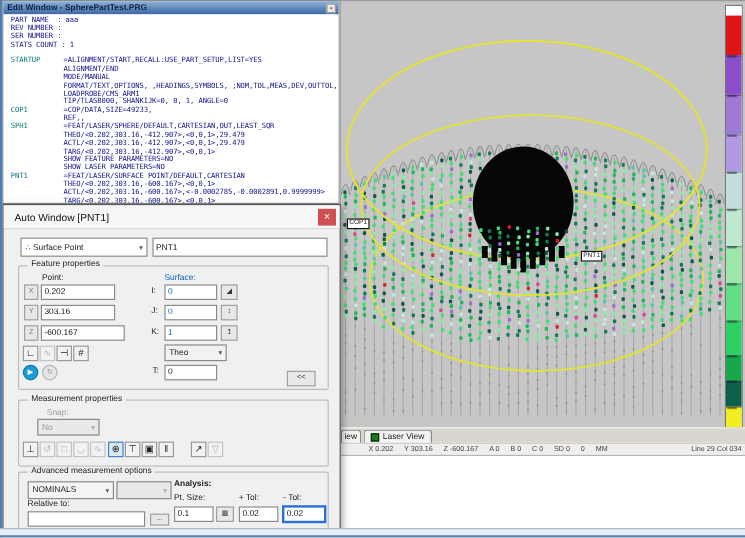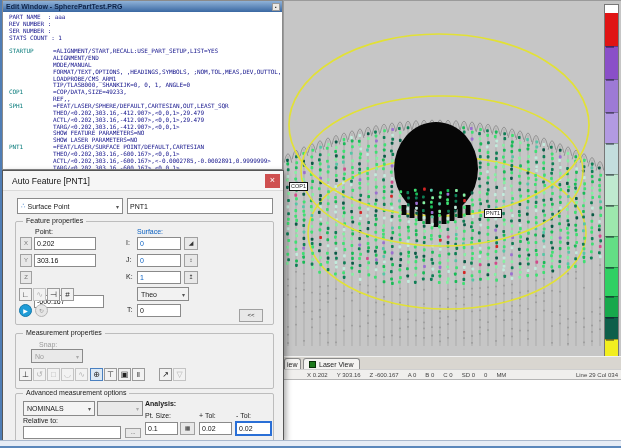--- a/index.html
+++ b/index.html
@@ -1346,42 +1346,42 @@
       <span>B 0</span>
       <span>C 0</span>
       <span>SD 0</span>
       <span>0</span>
       <span>MM</span>
       <span class="last">Line 29 Col 034</span>
     </div>
   <div class="white-area"></div>
 
   <div class="dialog">
-    <div class="dlg-title">Auto Feature [PNT1]</div>
+    <div class="dlg-title">Auto Window [PNT1]</div>
     <div class="dlg-close">×</div>
 
     <div class="combo" style="left:14px;top:27px;width:106px;height:16px">
       <span class="cicon">∴</span>
       <span>Surface Point</span>
       <span class="chev">▾</span>
     </div>
     <input class="field" style="left: 124px; top: 27px; width: 146px; height: 16px;" value="PNT1">
 
     <div class="grp" style="left:12px;top:50px;width:259px;height:104px"></div>
     <div class="legend" style="left:20px;top:46px">Feature properties</div>
 
     <div class="lbl" style="left:32px;top:57px">Point:</div>
     <div class="lbl blue" style="left:134px;top:57px">Surface:</div>
 
     <div class="sqbtn" style="left:17px;top:66px;width:12px;height:13px">X</div>
     <input class="field" style="left: 31px; top: 66px; width: 62px; height: 13px;" value="0.202">
     <div class="sqbtn" style="left:17px;top:83px;width:12px;height:13px">Y</div>
     <input class="field" style="left: 31px; top: 83px; width: 62px; height: 13px;" value="303.16">
     <div class="sqbtn" style="left:17px;top:100px;width:12px;height:13px">Z</div>
-    <input class="field" style="left: 31px; top: 100px; width: 70px; height: 13px; margin-top: 24px;" value="-600.167">
+    <input class="field" style="left: 31px; top: 100px; width: 70px; height: 13px;" value="-600.167">
 
     <div class="lbl" style="left:123px;top:68px">I:</div>
     <input class="field blue" style="left: 134px; top: 66px; width: 44px; height: 13px;" value="0">
     <div class="sqbtn" style="left:181px;top:66px;width:14px;height:13px;color:#333">◢</div>
     <div class="lbl" style="left:123px;top:85px">J:</div>
     <input class="field blue" style="left: 134px; top: 83px; width: 44px; height: 13px;" value="0">
     <div class="sqbtn" style="left:181px;top:83px;width:14px;height:13px;color:#333">↕</div>
     <div class="lbl" style="left:123px;top:102px">K:</div>
     <input class="field blue" style="left: 134px; top: 100px; width: 44px; height: 13px;" value="1">
     <div class="sqbtn" style="left:181px;top:100px;width:14px;height:13px;color:#333">↥</div>

